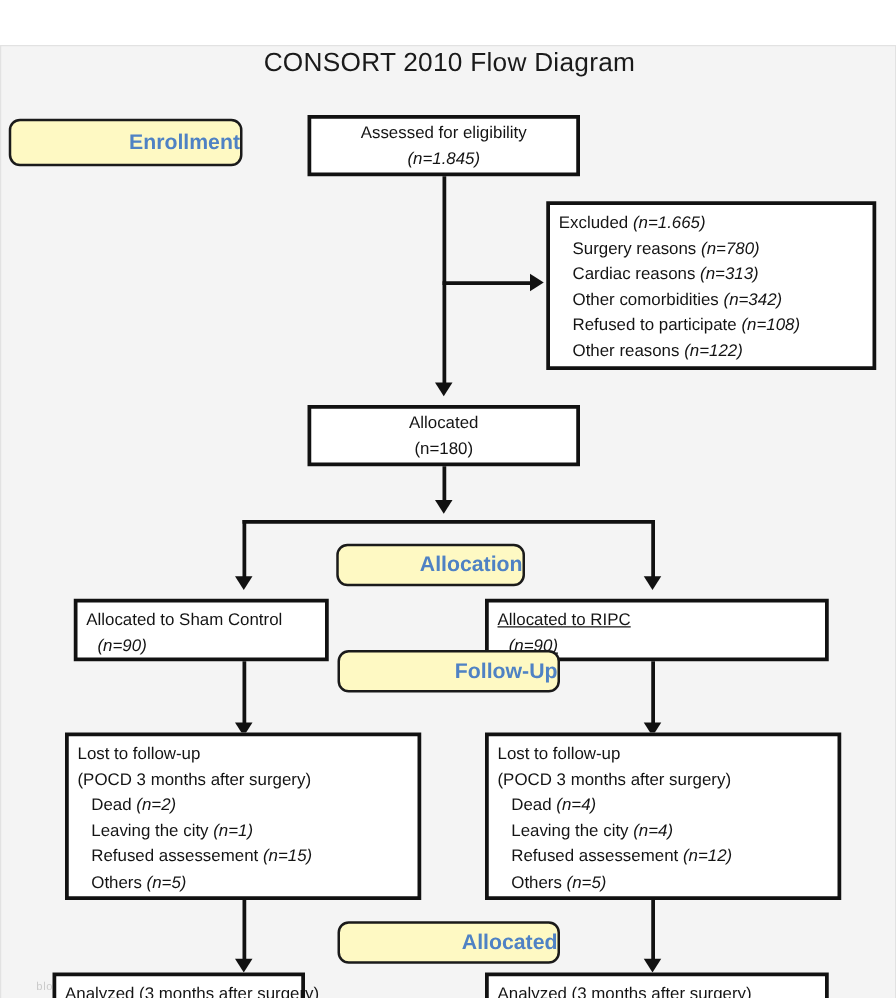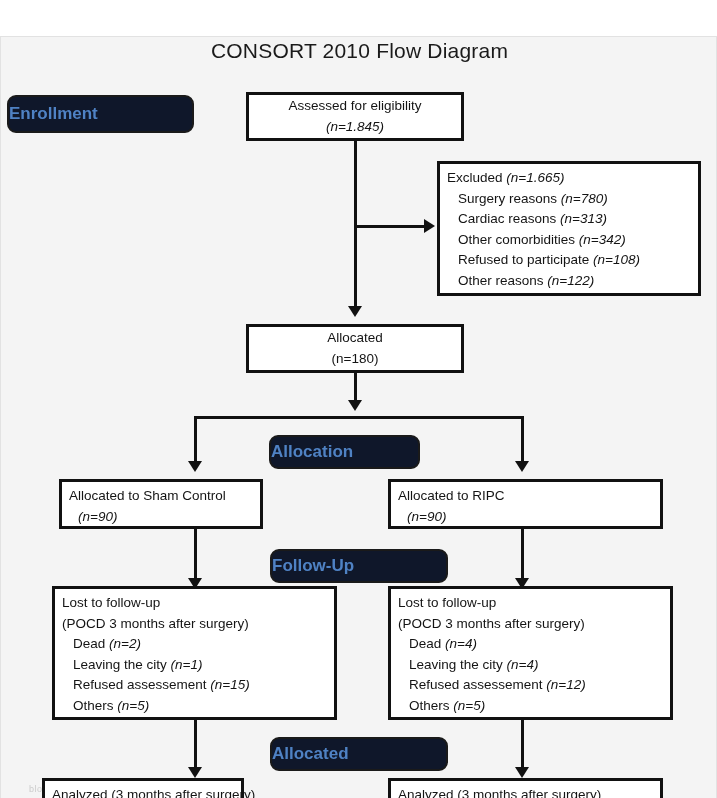--- a/index.html
+++ b/index.html
@@ -29,29 +29,29 @@
     width: 717px;
     text-align: center;
     font-size: 21px;
     color: #1a1a1a;
     letter-spacing: .2px;
   }
 
   
   .pill {
     position: absolute;
-    background: #0f172a;
+    background: #fef9c3;
     border: 2px solid #1a1a1a;
     border-radius: 9px;
     color: #4f82c4;
     font-weight: bold;
     font-size: 17px;
     display: flex;
     align-items: center;
-    justify-content: flex-start;
+    justify-content: flex-end;
     box-sizing: border-box;
   }
 
   
   .box {
     position: absolute;
     background: #ffffff;
     border: 3px solid #111111;
     box-sizing: border-box;
     font-size: 13.5px;
@@ -170,31 +170,31 @@
 
   <div class="pill" style="left:268px; top:398px; width:151px; height:34px;">
     <span>Allocation</span>
   </div>
 
   <div class="box" style="left:58px; top:442px; width:204px; height:50px;">
     <div class="ln">Allocated to Sham Control</div>
     <div class="ln ind2" style="font-style:italic;">(n=90)</div>
   </div>
 
-  <div class="box" style="left:387px; top:442px; width:275px; height:50px;">
+  <div class="box" style="left:387px; top:442px; width:275px; height:50px;text-decoration:underline;">
     <div class="ln">Allocated to RIPC</div>
     <div class="ln ind2" style="font-style:italic;">(n=90)</div>
   </div>
 
   <div class="vline" style="left:193px; top:492px; height:52px;"></div>
   <div class="arrow-down" style="left:187px; top:541px;"></div>
   <div class="vline" style="left:520px; top:492px; height:52px;"></div>
   <div class="arrow-down" style="left:514px; top:541px;"></div>
 
-  <div class="pill" style="left:269px; top:512px; width:178px; height:34px;">
+  <div class="pill" style="left:269px; top:483px; width:178px; height:34px;">
     <span>Follow-Up</span>
   </div>
 
   <div class="box" style="left:51px; top:549px; width:285px; height:134px;">
     <div class="ln">Lost to follow-up</div>
     <div class="ln">(POCD 3 months after surgery)</div>
     <div class="ln ind1">
       <span>Dead</span>
       <i>(n=2)</i>
     </div>

